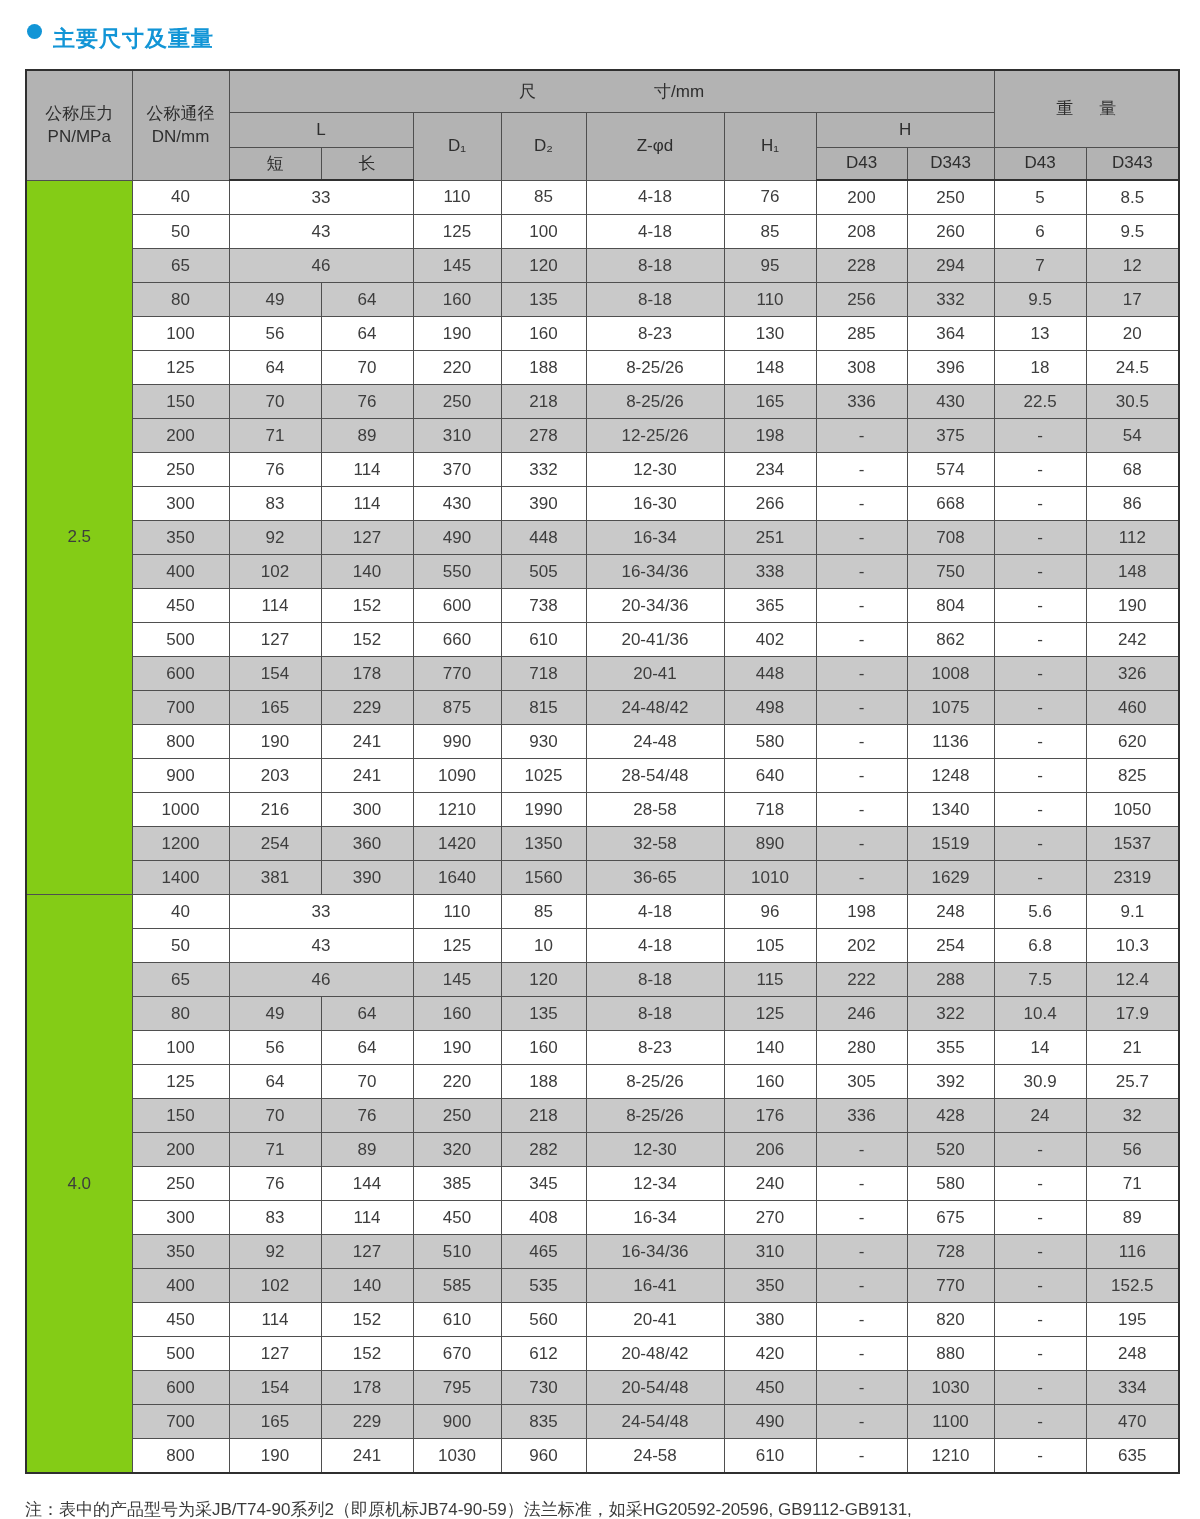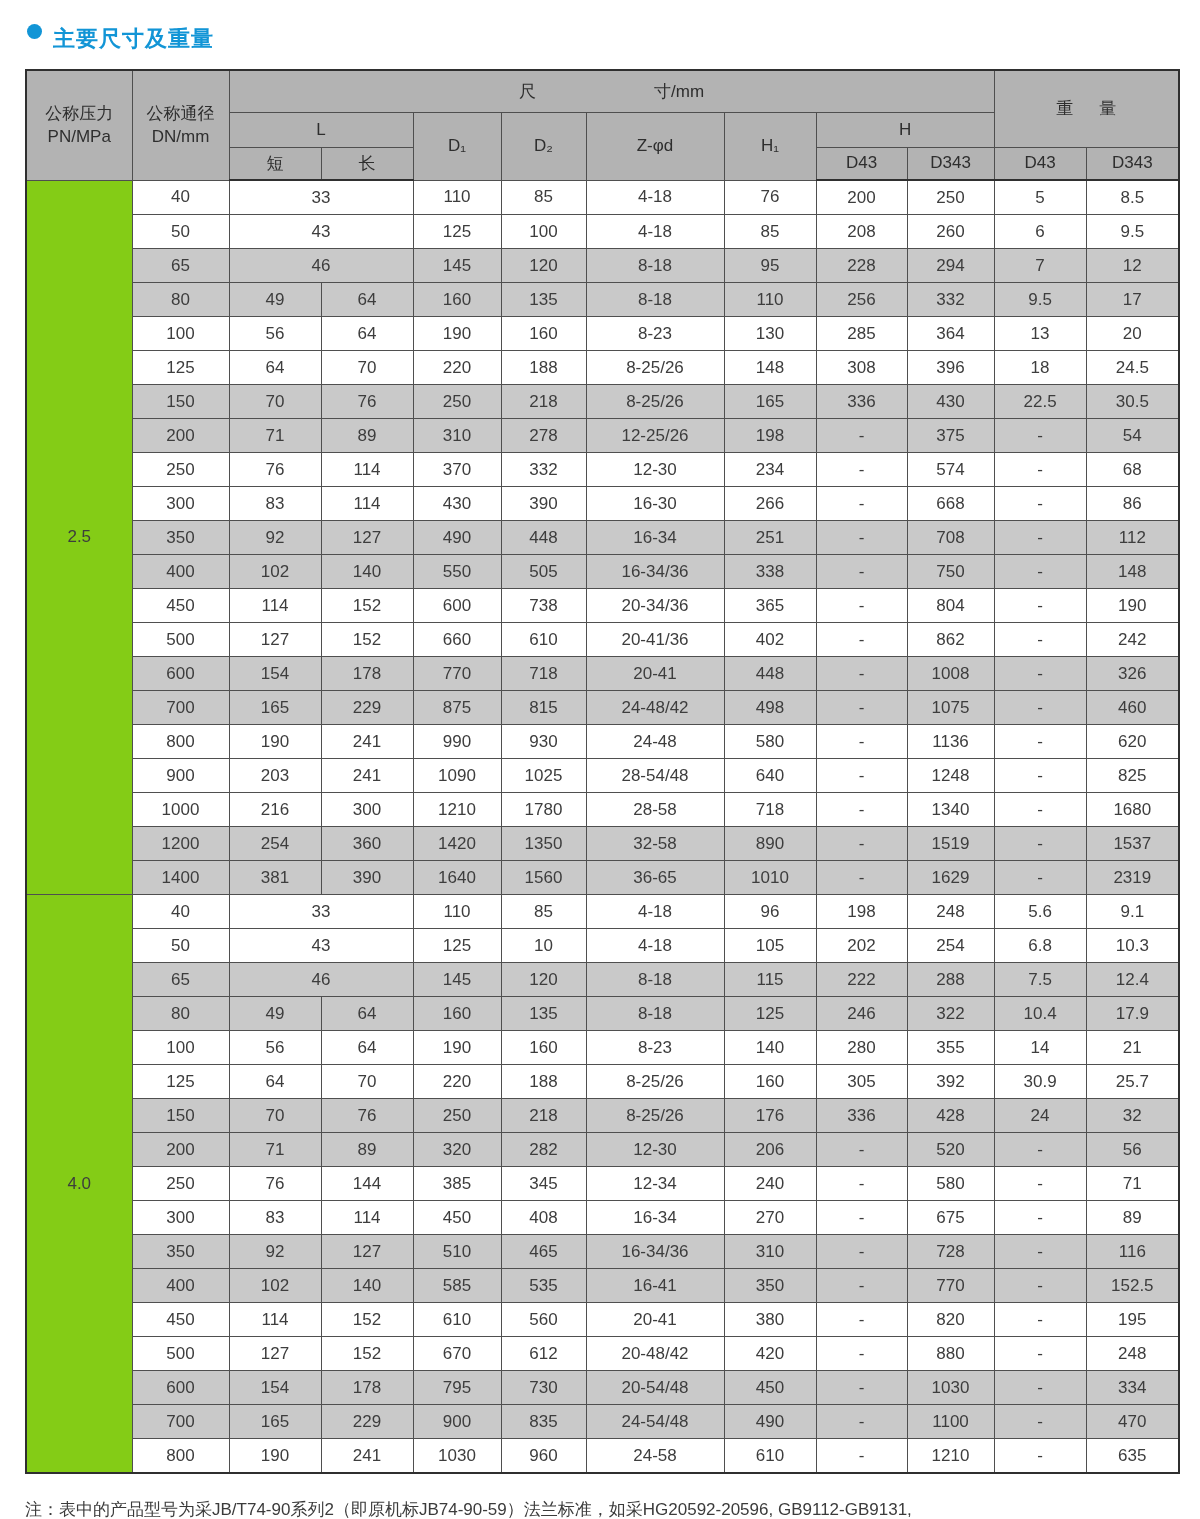--- a/index.html
+++ b/index.html
@@ -354,27 +354,27 @@
           <td>-</td>
           <td>1248</td>
           <td>-</td>
           <td>825</td>
         </tr>
         <tr>
           <td>1000</td>
           <td>216</td>
           <td>300</td>
           <td>1210</td>
-          <td>1780</td>
+          <td>1990</td>
           <td>28-58</td>
           <td>718</td>
           <td>-</td>
           <td>1340</td>
           <td>-</td>
-          <td>1680</td>
+          <td>1050</td>
         </tr>
         <tr class="shade">
           <td>1200</td>
           <td>254</td>
           <td>360</td>
           <td>1420</td>
           <td>1350</td>
           <td>32-58</td>
           <td>890</td>
           <td>-</td>

